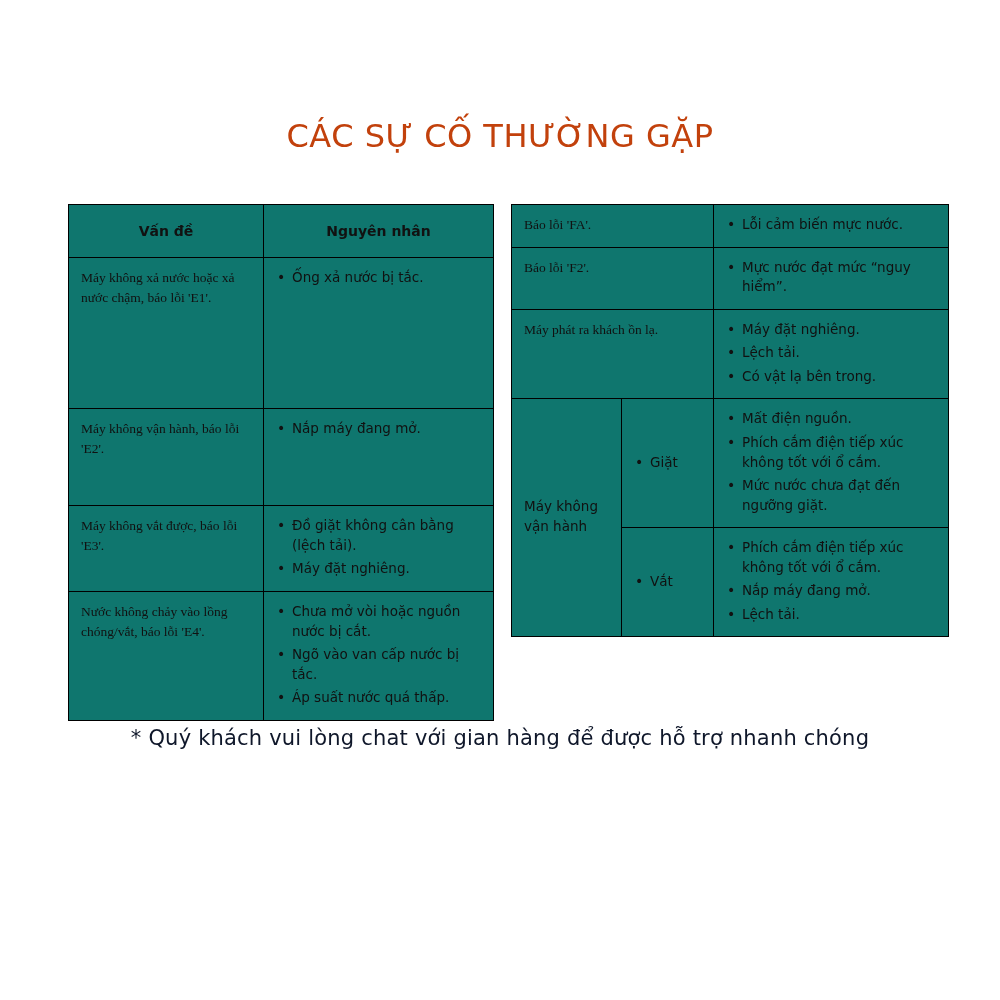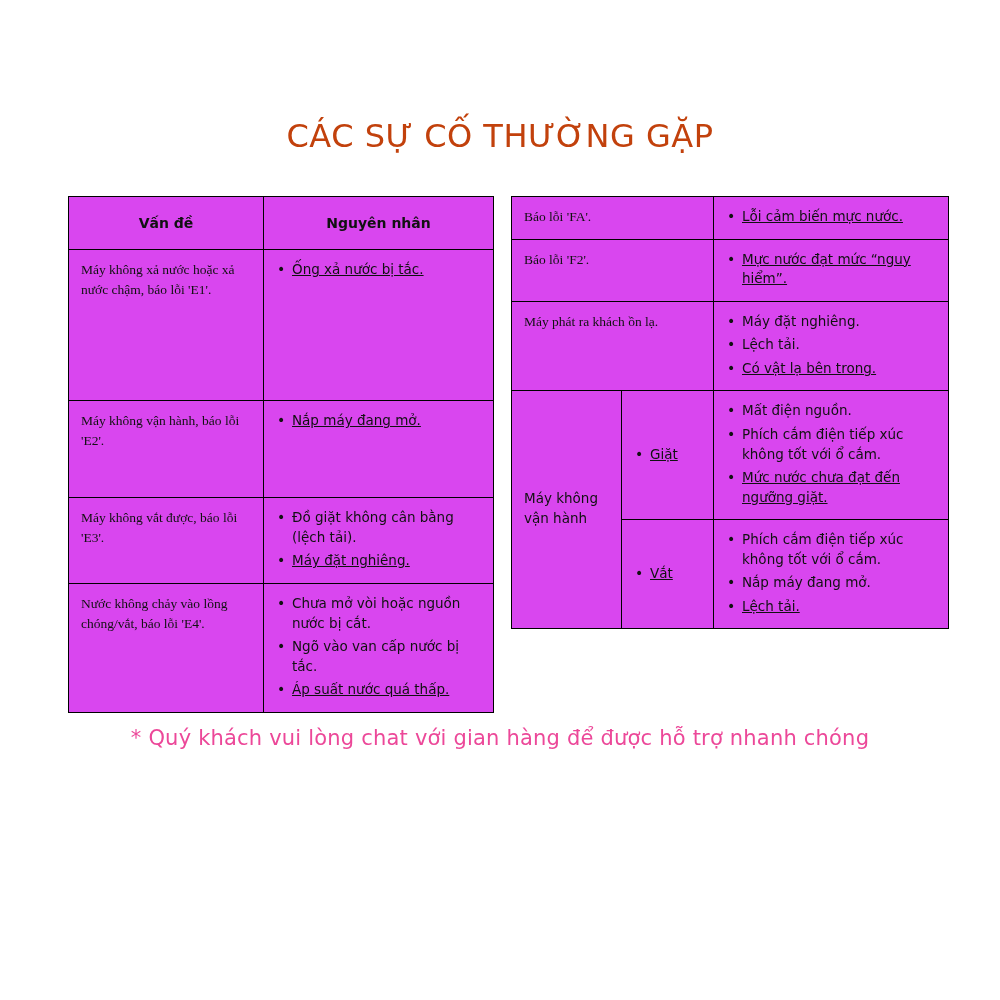--- a/index.html
+++ b/index.html
@@ -38,21 +38,22 @@
   .tables {
     position: absolute;
     top: 196px;
     left: 68px;
     width: 880px;
   }
 
   table.grid {
     border-collapse: collapse;
     table-layout: fixed;
-    background: #d946ef;
+    background: #0f766e;
+    margin-top: 8px;
   }
   table.grid td, table.grid th {
     border: 1.5px solid #000000;
     vertical-align: top;
     padding: 10px 12px 12px 12px;
     font-size: 13.5px;
     line-height: 1.45;
     color: #111111;
     text-align: left;
     font-weight: 400;
@@ -95,21 +96,21 @@
     margin: 0;
     padding: 0;
     list-style: none;
   }
   ul.bullets li {
     position: relative;
     padding-left: 16px;
     margin: 0 0 4px 0;
     font-weight: 400;
   }
-  ul.bullets li:last-child { margin-bottom: 0; text-decoration: underline; }
+  ul.bullets li:last-child { margin-bottom: 0; }
   ul.bullets li::before {
     content: "\2022";
     position: absolute;
     left: 1px;
     top: -1px;
     font-size: 14px;
     line-height: 1.45;
   }
 
   .center-cell {
@@ -128,21 +129,21 @@
   .tall-1 { height: 128px; }
   .tall-2 { height: 74px; }
 
   .footnote {
     position: absolute;
     top: 726px;
     left: 0;
     width: 1000px;
     text-align: center;
     font-size: 21px;
-    color: #ec4899;
+    color: #0f172a;
     font-family: "DejaVu Sans", "Liberation Sans", sans-serif;
     font-weight: 400;
     letter-spacing: 0.2px;
   }
 </style>
 </head>
 <body>
 
 <div class="page">
 

